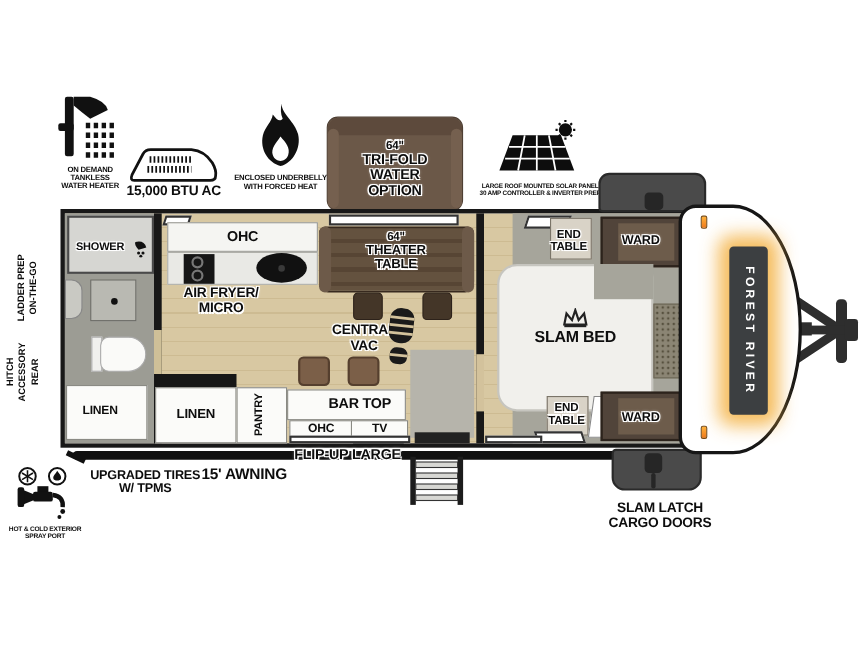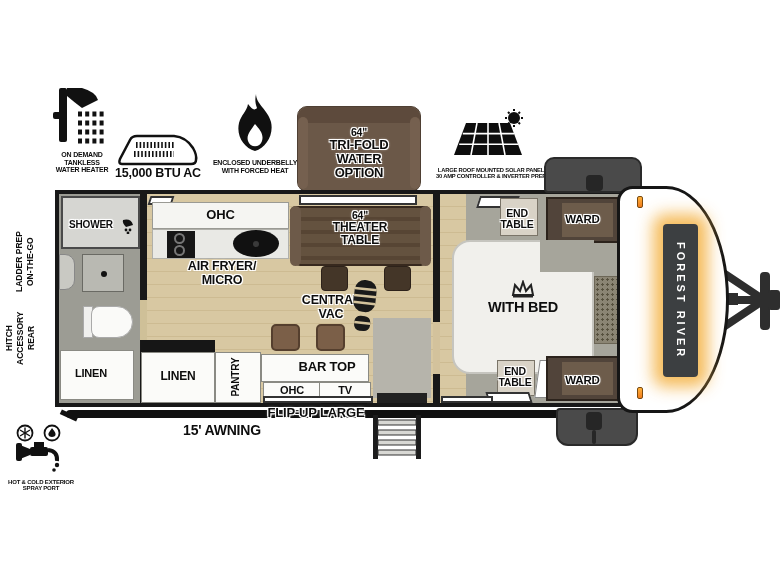--- a/index.html
+++ b/index.html
@@ -147,21 +147,21 @@
     <div class="abs" style="left:93px;top:8px;width:137px;height:27px;background:#f5f5f2;border:1.5px solid #9a9a94;"></div>
     <div class="lbl" style="left:93px;top:14px;width:137px;font-size:13px;">OHC</div>
     <div class="abs" style="left:93px;top:35px;width:137px;height:30px;background:#e9e9e5;border:1px solid #b0b0aa;"></div>
     <div class="abs" style="left:108px;top:37px;width:28px;height:27px;background:#161616;">
       <div class="abs" style="left:7px;top:2px;width:11px;height:11px;border:2px solid #777;border-radius:50%;"></div>
       <div class="abs" style="left:7px;top:14px;width:11px;height:11px;border:2px solid #777;border-radius:50%;"></div>
     </div>
     <div class="abs" style="left:174px;top:36px;width:46px;height:27px;background:#111;border-radius:50%;">
       <div class="abs" style="left:20px;top:11px;width:6px;height:6px;background:#3a3a3a;border-radius:50%;"></div>
     </div>
-    <div class="lbl glow" style="left:104px;top:66px;width:118px;font-size:12.5px;">
+    <div class="lbl glow" style="left:83px;top:66px;width:118px;font-size:12.5px;">
       <span class="ln">AIR FRYER/</span>
       <span class="ln">MICRO</span>
     </div>
 
     <div class="abs" style="left:240px;top:1px;width:118px;height:10px;background:#fff;border:2px solid #333;"></div>
     <div class="abs seatstripes" style="left:231px;top:12px;width:141px;height:60px;border:2px solid #37291e;border-radius:6px 6px 10px 10px;"></div>
     <div class="abs" style="left:231px;top:12px;width:11px;height:60px;background:#6d5a49;border-radius:6px;"></div>
     <div class="abs" style="left:361px;top:12px;width:11px;height:60px;background:#6d5a49;border-radius:6px;"></div>
     <div class="lbl glow" style="left:251px;top:16px;width:100px;font-size:12px;">
       <span class="ln" style="font-size:10.5px;">64"</span>
@@ -214,21 +214,21 @@
     </div>
     <div class="lbl glow" style="left:487px;top:19px;width:73px;font-size:11.5px;">WARD</div>
 
     <div class="abs" style="left:393px;top:46px;width:142px;height:134px;background:#f1f0ec;border:2px solid #c6c5bf;border-radius:18px 12px 12px 18px;"></div>
     <div class="abs" style="left:481px;top:46px;width:54px;height:32px;background:#a6a59b;"></div>
     <div class="abs" style="left:535px;top:82px;width:27px;height:68px;background:#8b8574;border:1px solid #6c6656;background-image:radial-gradient(#57513f 1px,transparent 1.4px);background-size:5px 5px;"></div>
     <svg class="abs" style="left:450px;top:86px;" width="28" height="18" viewBox="0 0 28 18">
       <path d="M4 15 L6 5 L11 11 L14 2 L17 11 L22 5 L24 15 Z" fill="none" stroke="#222" stroke-width="2"></path>
       <line x1="4" y1="16.5" x2="24" y2="16.5" stroke="#222" stroke-width="2"></line>
     </svg>
-    <div class="lbl" style="left:393px;top:106px;width:142px;font-size:14.5px;">WITH BED</div>
+    <div class="lbl" style="left:393px;top:106px;width:142px;font-size:14.5px;">SLAM BED</div>
 
     <div class="abs" style="left:438px;top:166px;width:38px;height:36px;background:#d9d3c7;border:1px solid #7a7468;"></div>
     <div class="abs" style="left:478px;top:166px;width:26px;height:38px;background:#fff;border:1px solid #888;transform:skewX(-8deg);"></div>
     <div class="ward" style="left:487px;top:162px;width:73px;height:45px;">
       <div class="wardface"></div>
     </div>
     <div class="lbl glow" style="left:426px;top:172px;width:60px;font-size:10.5px;">
       <span class="ln">END</span>
       <span class="ln">TABLE</span>
     </div>
@@ -249,35 +249,43 @@
     <rect x="20" y="36" width="38" height="8" fill="#2e2e2e"></rect>
     <rect x="56" y="30" width="12" height="20" rx="3" fill="#2e2e2e"></rect>
   </svg>
 
   <div class="cargo" style="left:544px;top:157px;width:98px;height:36px;border-radius:10px 10px 4px 4px;">
     <div class="latch" style="left:40px;top:16px;width:17px;height:16px;"></div>
   </div>
   <div class="cargo" style="left:556px;top:408px;width:82px;height:38px;border-radius:4px 4px 12px 12px;">
     <div class="latch" style="left:28px;top:2px;width:16px;height:18px;"></div>
     <div class="latch" style="left:34px;top:20px;width:4px;height:14px;"></div>
+  </div>
+  <div class="lbl" style="left:538px;top:455px;width:124px;font-size:12.5px;">
+    <span class="ln">SLAM LATCH</span>
+    <span class="ln">CARGO DOORS</span>
   </div>
 
   <div class="abs" style="left:66px;top:410px;width:554px;height:8px;background:#101010;border-radius:4px;z-index:2;"></div>
   <div class="abs" style="left:60px;top:413px;width:18px;height:5px;background:#101010;transform:rotate(25deg);"></div>
   <svg class="abs" style="left:370px;top:415px;z-index:6;" width="54" height="46" viewBox="0 0 54 46">
     <rect x="3" y="0" width="5" height="44" fill="#1c1c1c"></rect>
     <rect x="46" y="0" width="5" height="44" fill="#1c1c1c"></rect>
     <g fill="#d8d8d4" stroke="#333" stroke-width="1">
       <rect x="8" y="5" width="38" height="5"></rect>
         <rect x="8" y="15" width="38" height="5"></rect>
       <rect x="8" y="25" width="38" height="5"></rect>
         <rect x="8" y="35" width="38" height="5"></rect>
     </g>
   </svg>
 
+  <div class="lbl" style="left:76px;top:426px;width:112px;font-size:11.5px;">
+    <span class="ln">UPGRADED TIRES</span>
+    <span class="ln">W/ TPMS</span>
+  </div>
   <div class="lbl" style="left:180px;top:423px;width:84px;font-size:14px;">15' AWNING</div>
   <div class="lbl glow" style="left:256px;top:406px;width:120px;font-size:13px;z-index:7;">FLIP-UP LARGE</div>
 
   <svg class="abs" style="left:12px;top:424px;" width="58" height="50" viewBox="0 0 58 50">
     <circle cx="13" cy="9" r="7.5" fill="none" stroke="#111" stroke-width="1.8"></circle>
     <g stroke="#111" stroke-width="1.4">
       <line x1="13" y1="3.5" x2="13" y2="14.5"></line>
         <line x1="8" y1="6" x2="18" y2="12"></line>
         <line x1="18" y1="6" x2="8" y2="12"></line>
     </g>

